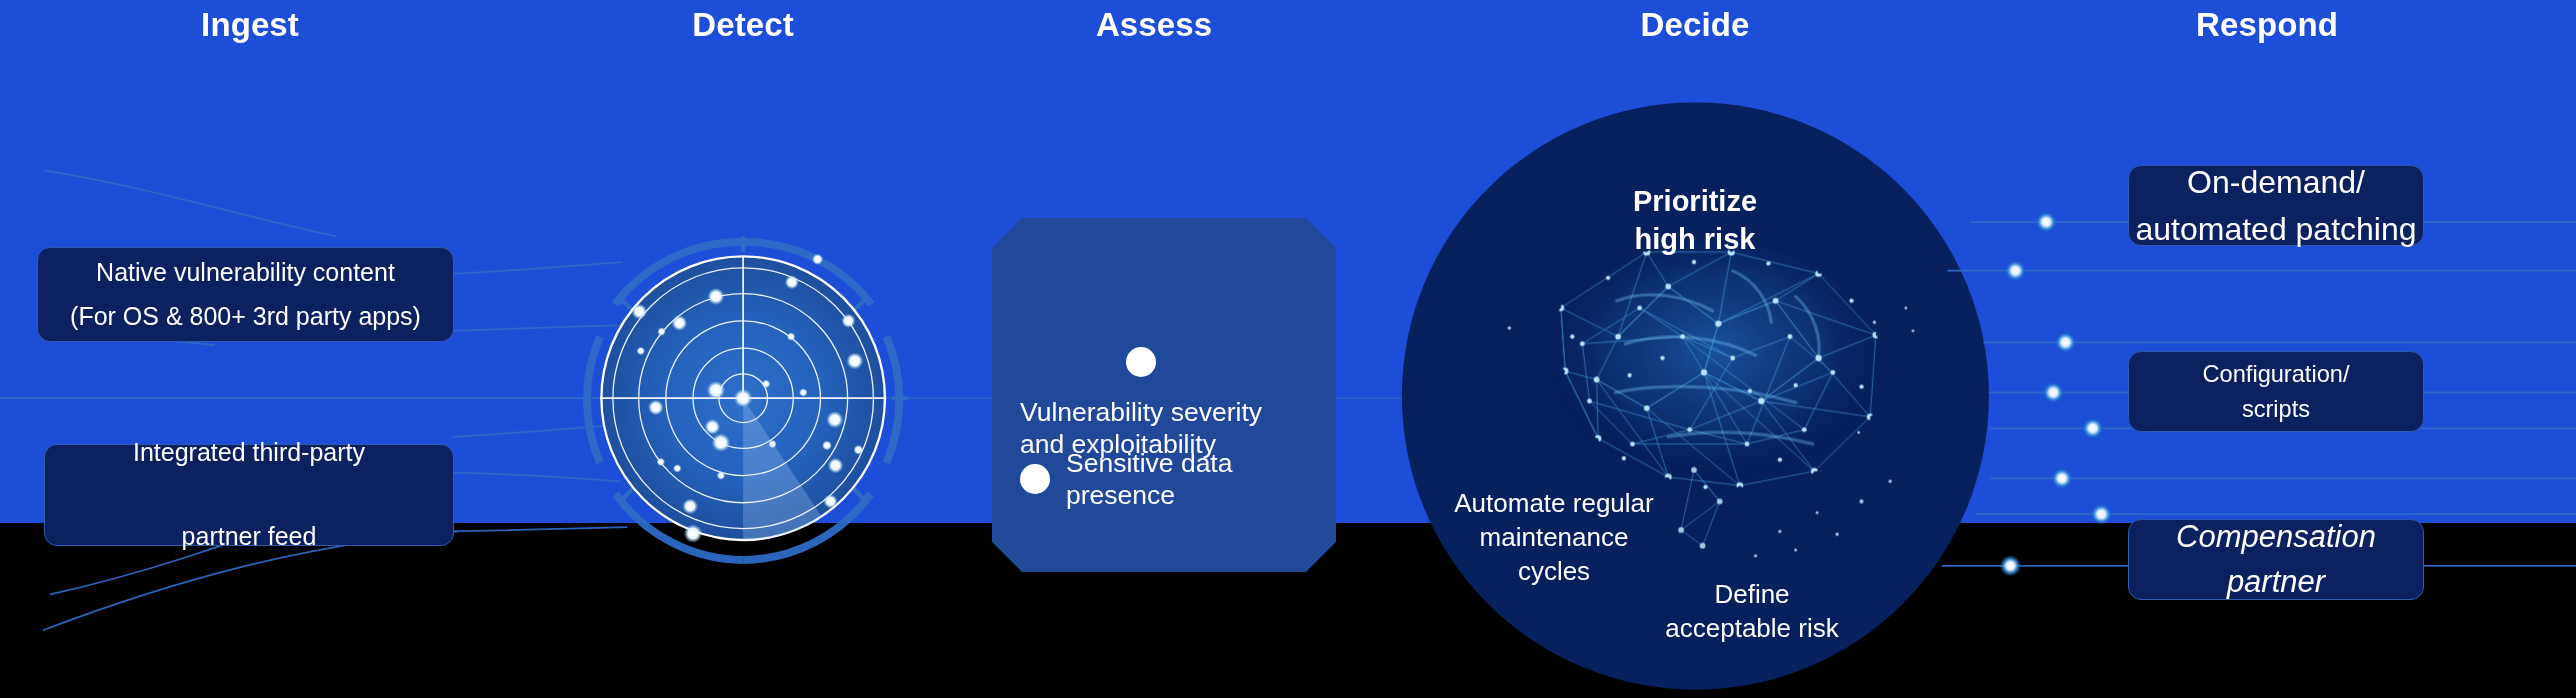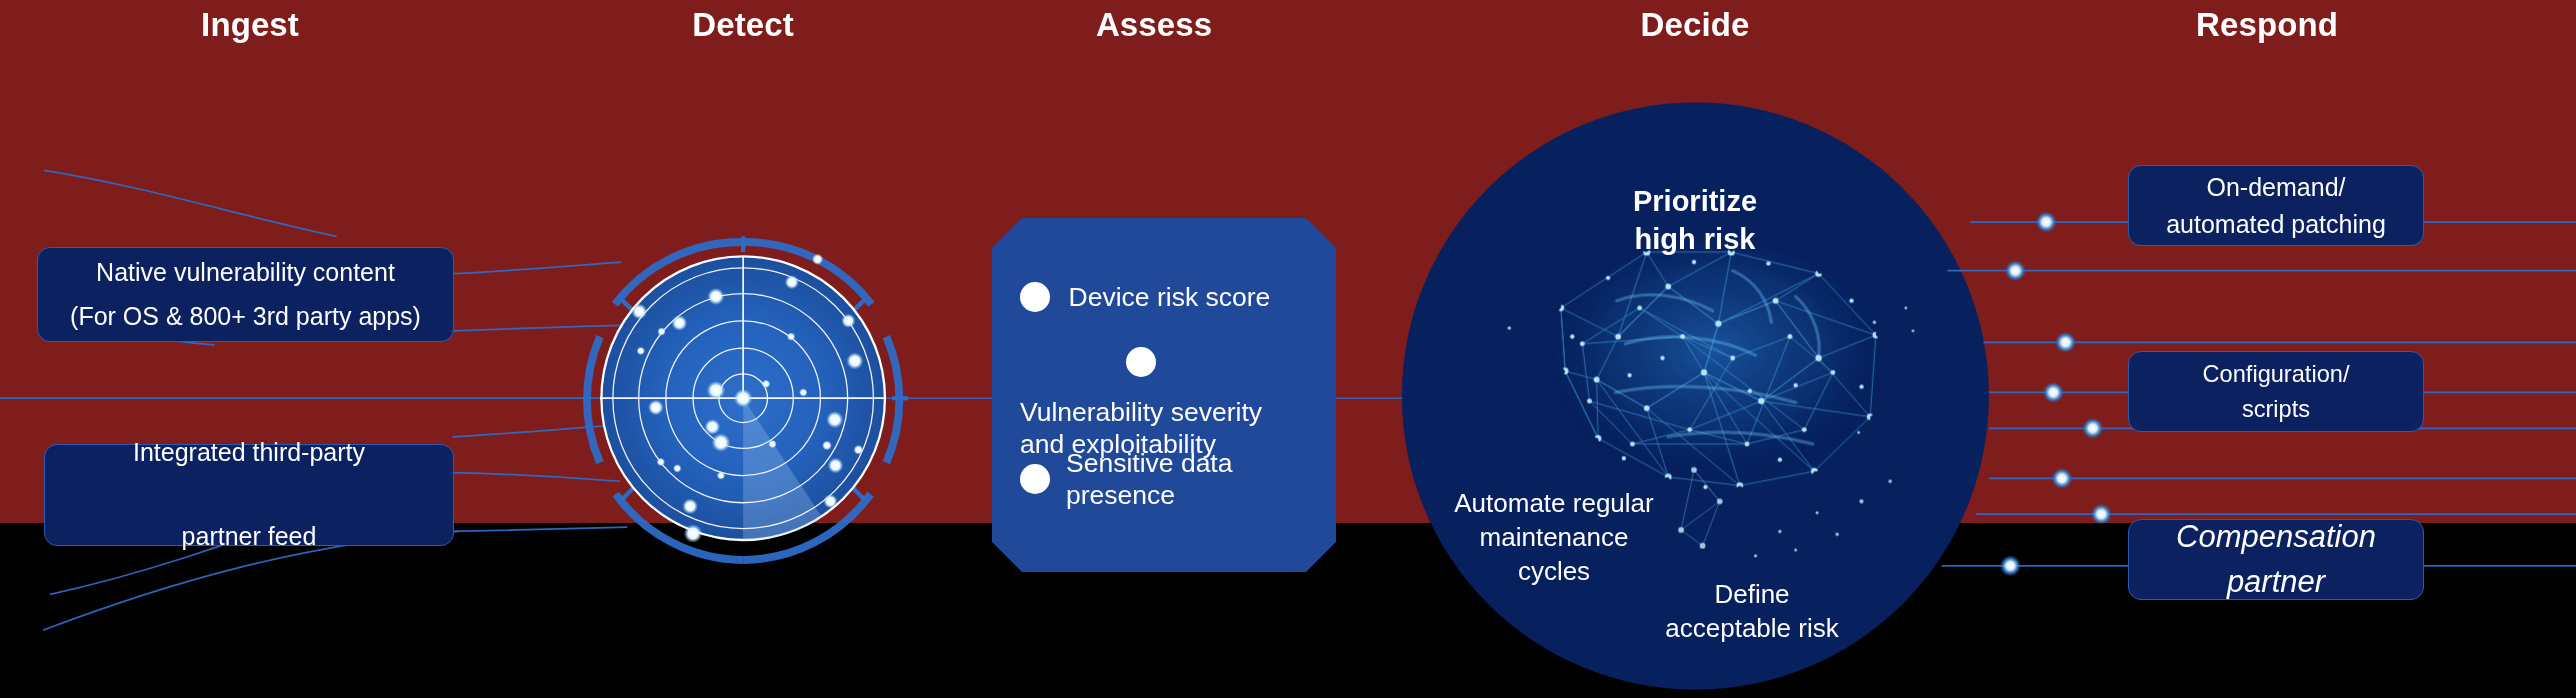--- a/index.html
+++ b/index.html
@@ -1,18 +1,18 @@
 <!DOCTYPE html>
 <html style="font-size:11.5px"><head>
 <meta charset="utf-8">
 <style>
   html,body{margin:0;padding:0;background:#000;}
   body{width:2576px;height:699px;overflow:hidden;position:relative;
        font-family:"Liberation Sans",sans-serif;color:#fff;}
-  #stage{position:absolute;inset:0;width:2576px;height:523px;background:#7f1d1d;}
+  #stage{position:absolute;inset:0;width:2576px;height:523px;background:#1d4ed8;}
 
   .hdr{position:absolute;font-size:33px;font-weight:bold;color:#ffffff;
        letter-spacing:0.1px;white-space:nowrap;transform:translateX(-50%);top:5.7px;}
 
   .nbox{position:absolute;background:#0C2160;border:1.4px solid #2E5AAE;
         border-radius:13px;display:flex;flex-direction:column;
         align-items:center;justify-content:center;text-align:center;
         color:#fff;font-size:25px;line-height:1.75;}
   .nbox .ln{display:block;white-space:nowrap;}
 
@@ -303,44 +303,40 @@
     <span class="ln">Native vulnerability content</span>
     <span class="ln">(For OS &amp; 800+ 3rd party apps)</span>
   </div>
   <div class="nbox" style="left:44px;top:444px;width:408px;height:100px;gap:40px;">
     <span class="ln">Integrated third-party</span>
     <span class="ln">partner feed</span>
   </div>
 
   <div class="assess" style="left:992px;top:218px;width:344px;height:354px;"></div>
 
-  <div class="arow" style="left:1020px;top:281px;">
-    <span class="adot"></span>
-    <span class="atxt">Device risk score</span>
-  </div>
   <div class="arow" style="left:1020px;top:347px;flex-direction:column;">
     <span class="adot"></span>
     <span class="atxt">Vulnerability severity
 and exploitability</span>
   </div>
   <div class="arow" style="left:1020px;top:447px;gap:16px;">
     <span class="adot"></span>
     <span class="atxt">Sensitive data
 presence</span>
   </div>
 
   <div class="ctxt b" style="left:1695px;top:183px;transform:translateX(-50%);width:301px;">Prioritize
 high risk</div>
   <div class="ctxt" style="left:1554px;top:487px;transform:translateX(-50%);width:286px;">Automate regular
 maintenance
 cycles</div>
   <div class="ctxt" style="left:1752px;top:578px;transform:translateX(-50%);width:301px;">Define
 acceptable risk</div>
 
-  <div class="nbox" style="left:2128px;top:165px;width:294px;height:79px;font-size:25px;line-height:1.45;">
+  <div class="nbox" style="left:2128px;top:165px;width:294px;height:79px;font-size:32px;line-height:1.45;">
     <span class="ln">On-demand/</span>
     <span class="ln">automated patching</span>
   </div>
   <div class="nbox" style="left:2128px;top:351px;width:294px;height:79px;font-size:23.6px;line-height:1.45;">
     <span class="ln">Configuration/</span>
     <span class="ln">scripts</span>
   </div>
   <div class="nbox" style="left:2128px;top:519px;width:294px;height:79px;font-size:31px;line-height:1.45;font-style:italic;">
     <span class="ln">Compensation</span>
     <span class="ln">partner</span>

